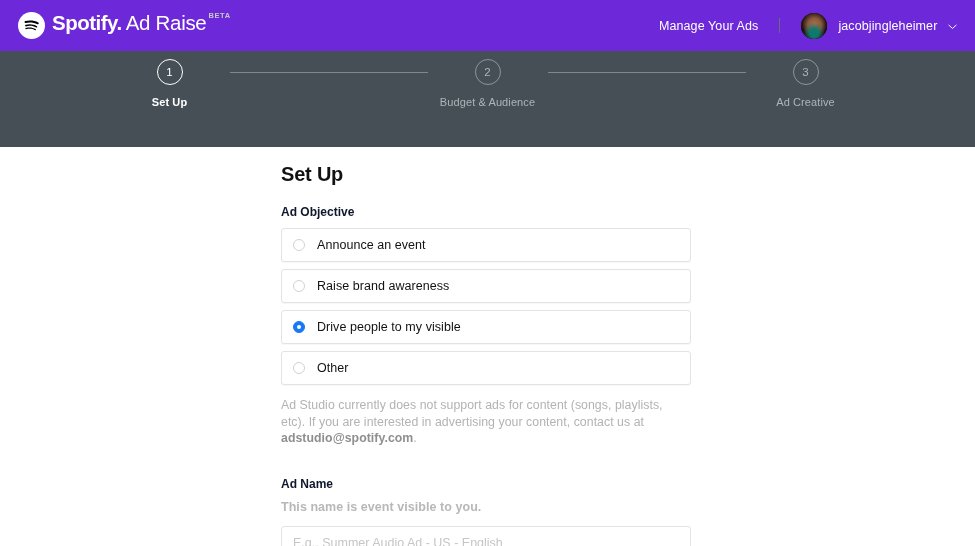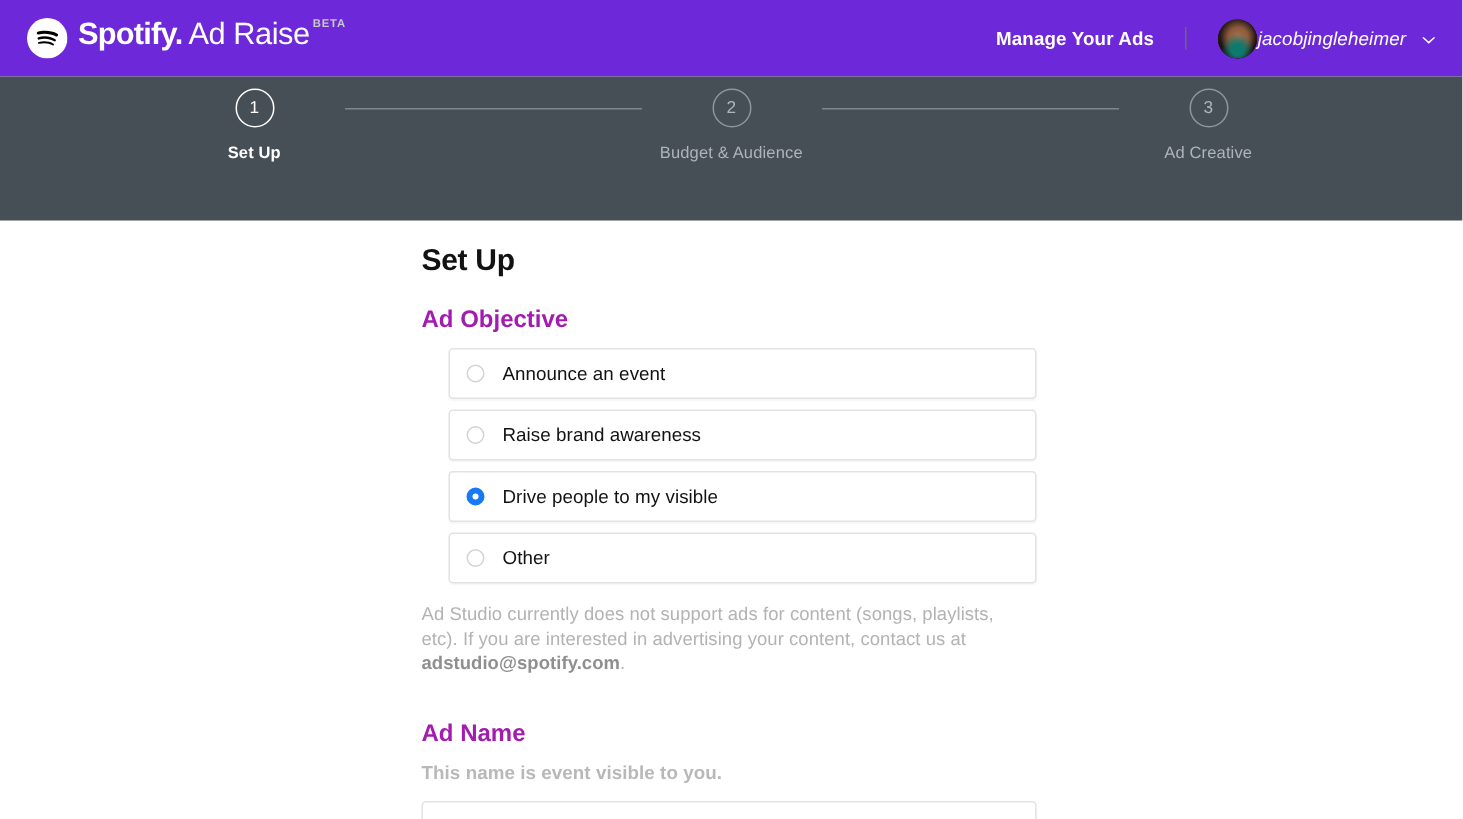--- a/index.html
+++ b/index.html
@@ -71,21 +71,21 @@
 
   .nav-right {
     margin-left: auto;
     display: flex;
     align-items: center;
     height: 100%;
   }
   .manage-ads {
     color: #ffffff;
     font-size: 12.5px;
-    font-weight: bold;
+    font-weight: normal;
     letter-spacing: 0.1px;
     cursor: pointer;
   }
   .nav-divider {
     width: 1px;
     height: 15px;
     background: #6b6b6b;
     margin: 0 21px;
   }
   .avatar {
@@ -104,22 +104,22 @@
       radial-gradient(circle at 50% 78%, #0e7a6e 0%, #0e7a6e 16%, rgba(14,122,110,0) 45%),
       radial-gradient(circle at 52% 46%, #a77250 0%, #8b5a3c 34%, rgba(60,36,26,0) 62%),
       radial-gradient(circle at 44% 20%, #3a2320 0%, #1d1211 60%),
       linear-gradient(160deg, #2b1d1a 0%, #120c0b 100%);
   }
   .username {
     color: #ffffff;
     font-size: 12.5px;
     font-weight: normal;
     letter-spacing: 0.1px;
+    margin-left: 11px;
     cursor: pointer;
-    font-style: italic;
   }
   .chev {
     margin-left: 7px;
     display: inline-block;
   }
 
   
   .stepper-band {
     height: 96px;
     background: #454F55;
@@ -184,41 +184,40 @@
     padding-left: 281px;
   }
   .page-title {
     font-size: 20px;
     font-weight: bold;
     color: #121212;
     letter-spacing: -0.2px;
     margin: 0 0 19px 0;
   }
   .field-label {
-    font-size: 16px;
-    font-weight: bold;
-    color: #a21caf;
+    font-size: 12px;
+    font-weight: bold;
+    color: #0f172a;
     letter-spacing: 0px;
     margin: 0 0 9px 0;
   }
   .options {
     width: 410px;
   }
   .option {
     height: 34px;
     border: 1px solid #e3e3e3;
     border-radius: 3px;
     background: #ffffff;
     display: flex;
     align-items: center;
     padding-left: 11px;
     margin-bottom: 7px;
     cursor: pointer;
     box-shadow: 0 1px 1px rgba(0,0,0,0.035);
-    margin-left: 18px;
   }
   .radio {
     width: 12px;
     height: 12px;
     border-radius: 50%;
     border: 1px solid #d2d2d2;
     background: #ffffff;
     flex: 0 0 auto;
     position: relative;
   }

